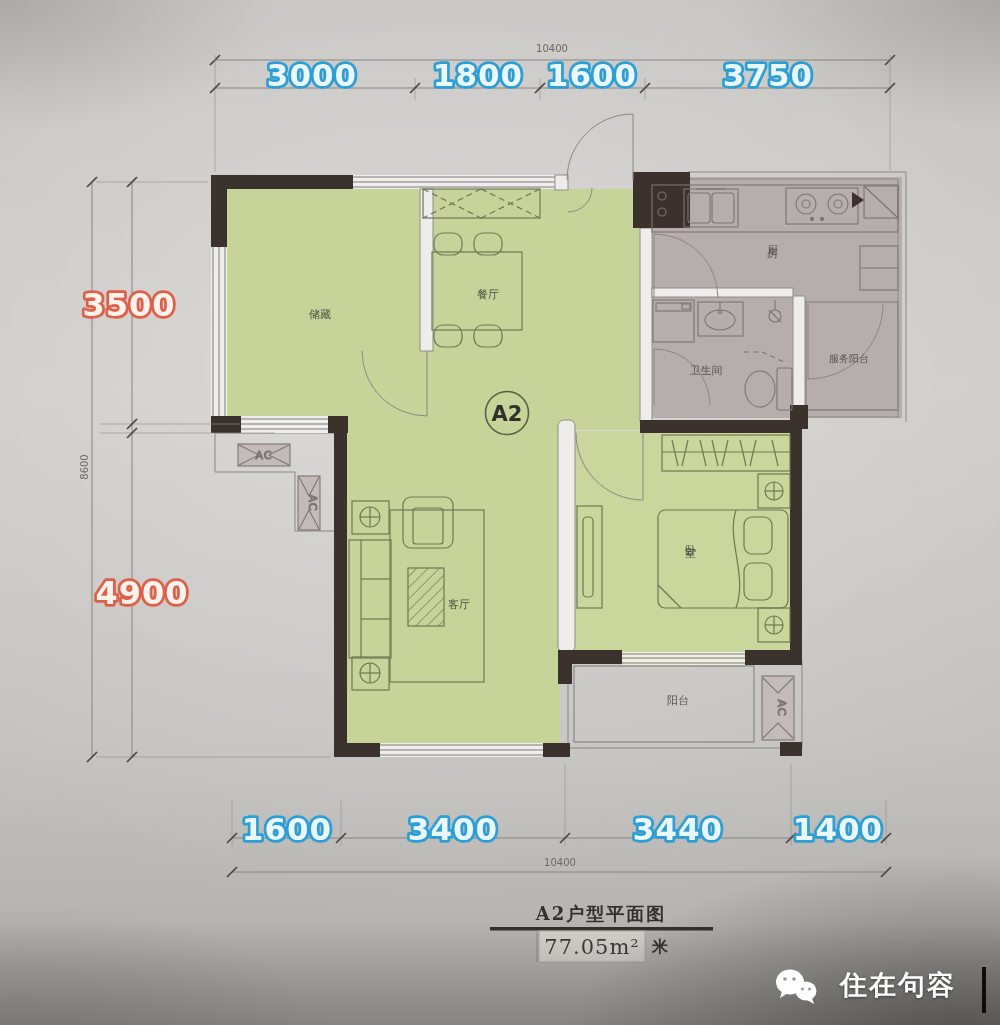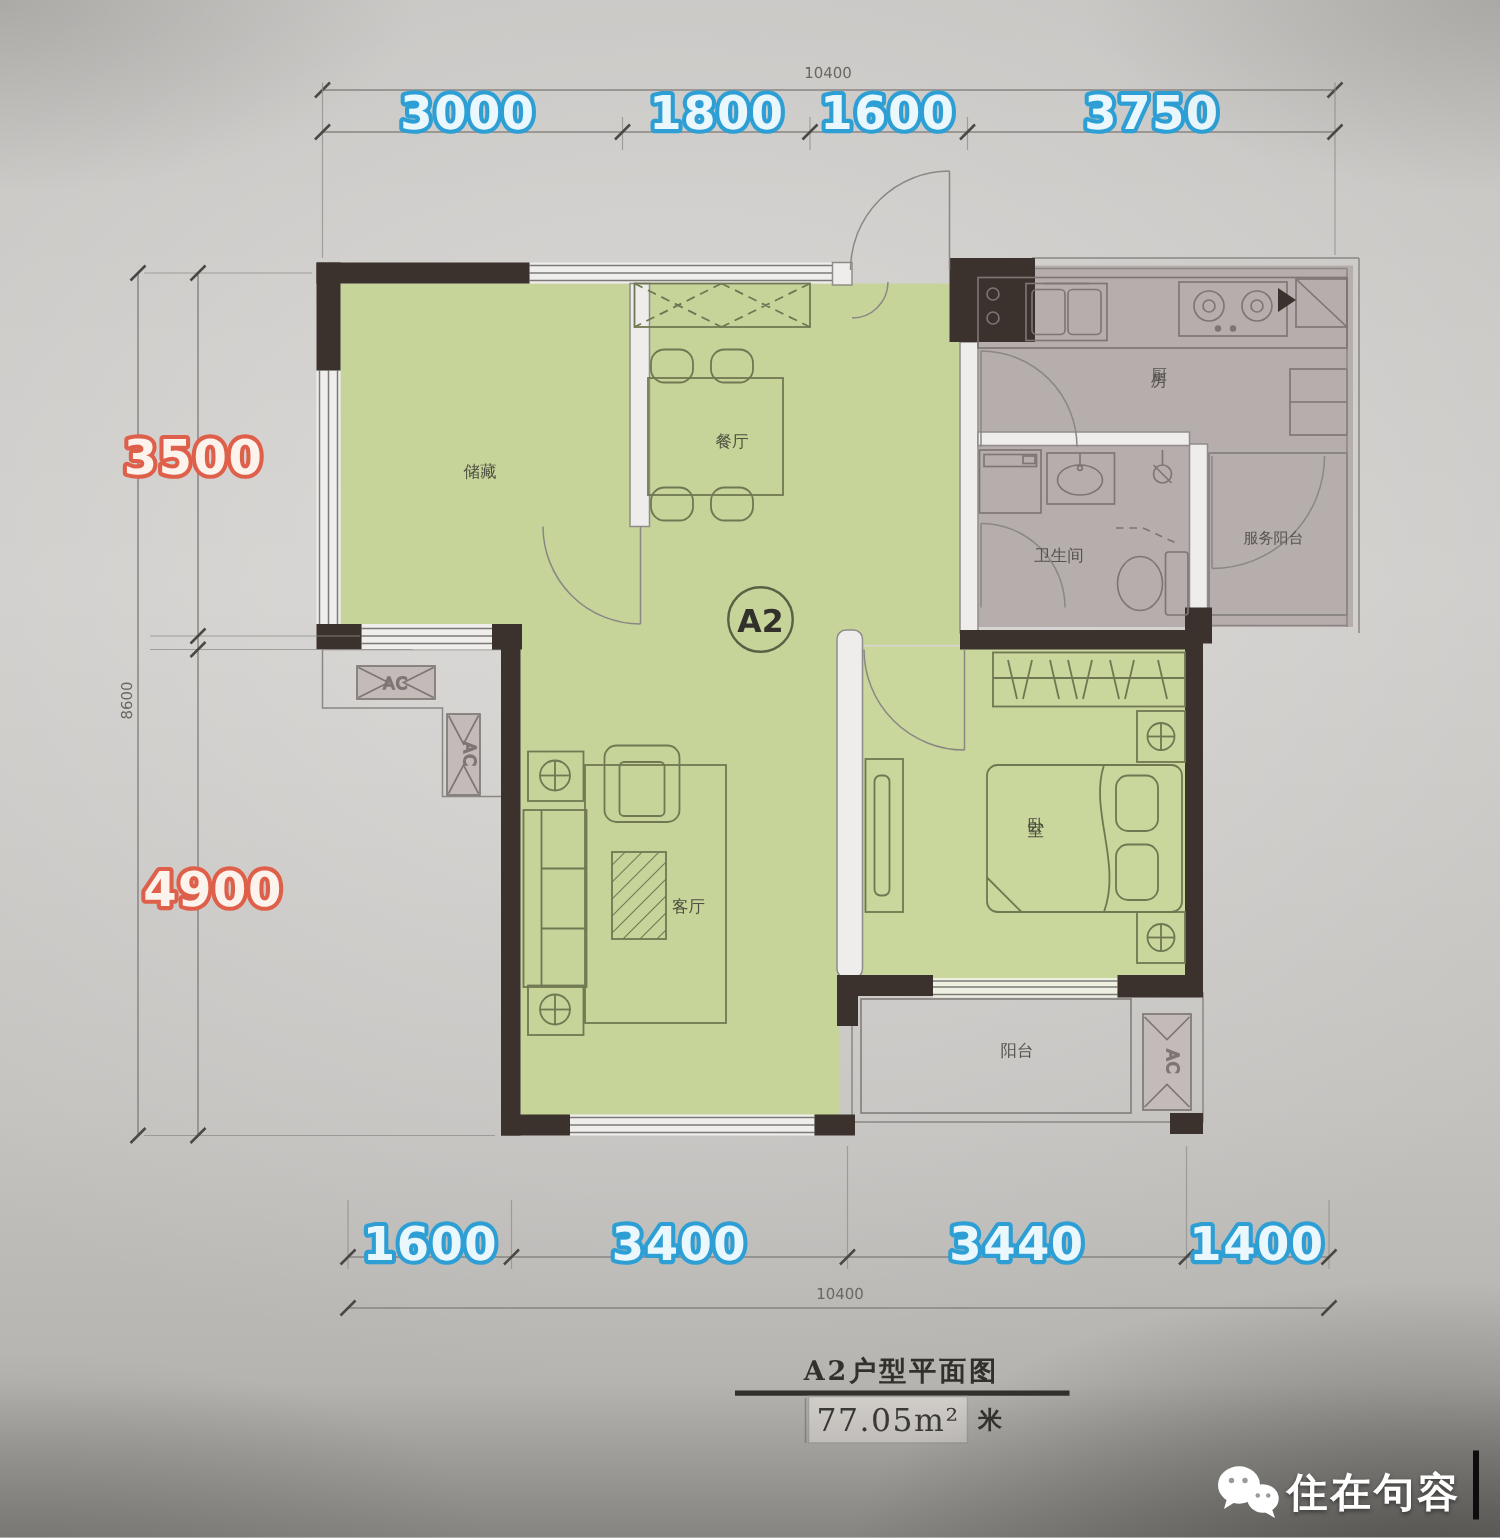--- a/index.html
+++ b/index.html
@@ -29,21 +29,21 @@
   .tbTitle{font-family:"DejaVu Serif",serif;font-weight:bold;font-size:18px;fill:#33302c;letter-spacing:2px;}
   .tbArea{font-family:"DejaVu Serif",serif;font-size:21px;fill:#3a3834;letter-spacing:1px;}
   .tbMeter{font-family:"DejaVu Serif",serif;font-weight:bold;font-size:16px;fill:#33302c;}
   .thin{stroke:#8a8784;stroke-width:1;fill:none;}
   .thin2{stroke:#7d7a76;stroke-width:1;fill:none;}
   .furnG{stroke:#6f7852;stroke-width:1.2;fill:none;}
   .furnK{stroke:#7d7672;stroke-width:1.1;fill:none;}
   .tick{stroke:#4a4744;stroke-width:1.7;}
   .dimline{stroke:#888582;stroke-width:1;fill:none;}
   .ext{stroke:#94918e;stroke-width:.8;opacity:.8;}
-  .wm{position:absolute;right:14px;bottom:12px;display:flex;align-items:flex-end;gap:4px;}
+  .wm{position:absolute;right:14px;bottom:12px;display:flex;align-items:flex-start;gap:22px;}
   .wm-text{font-weight:bold;font-size:27px;color:#ffffff;letter-spacing:2px;
     text-shadow:0 1px 3px rgba(0,0,0,.45);font-family:"DejaVu Sans",sans-serif;}
   .wm-cursor{width:4px;height:46px;background:#0d0d0d;margin-left:4px;}
 </style>
 </head>
 <body>
 
 <div class="scene">
 
 <svg viewBox="0 0 1000 1025" width="1000" height="1025">

